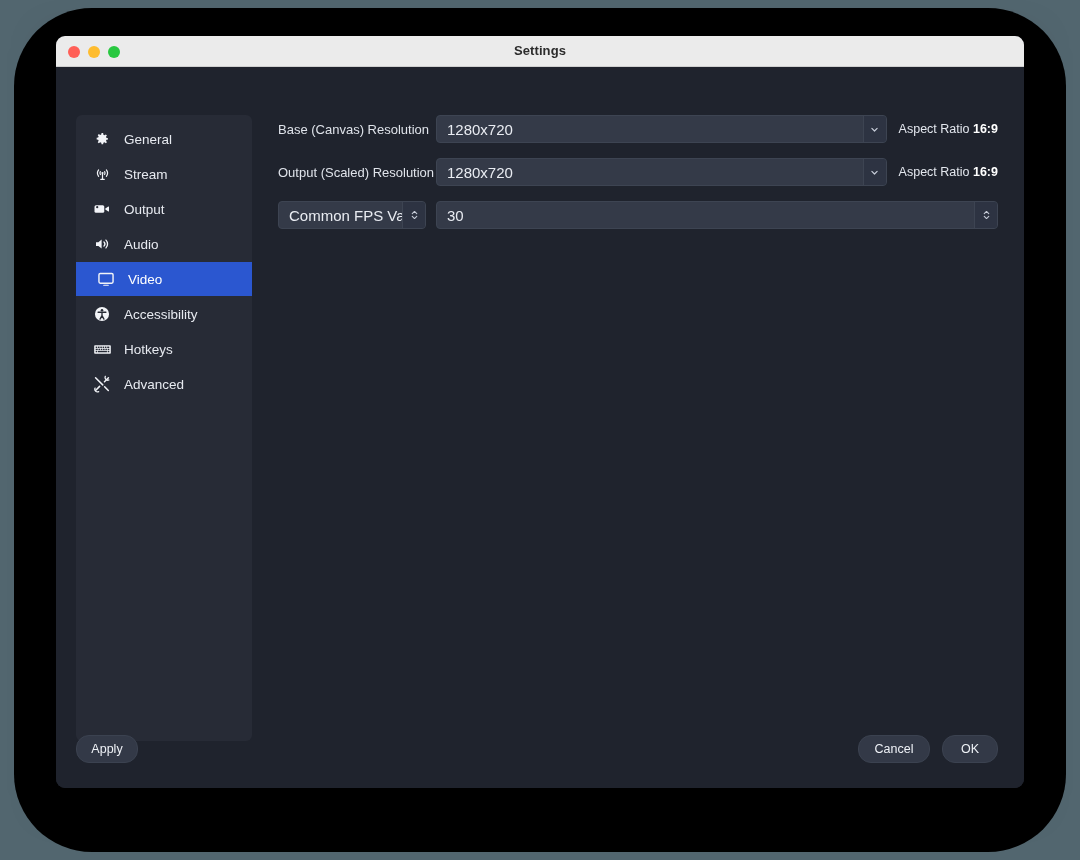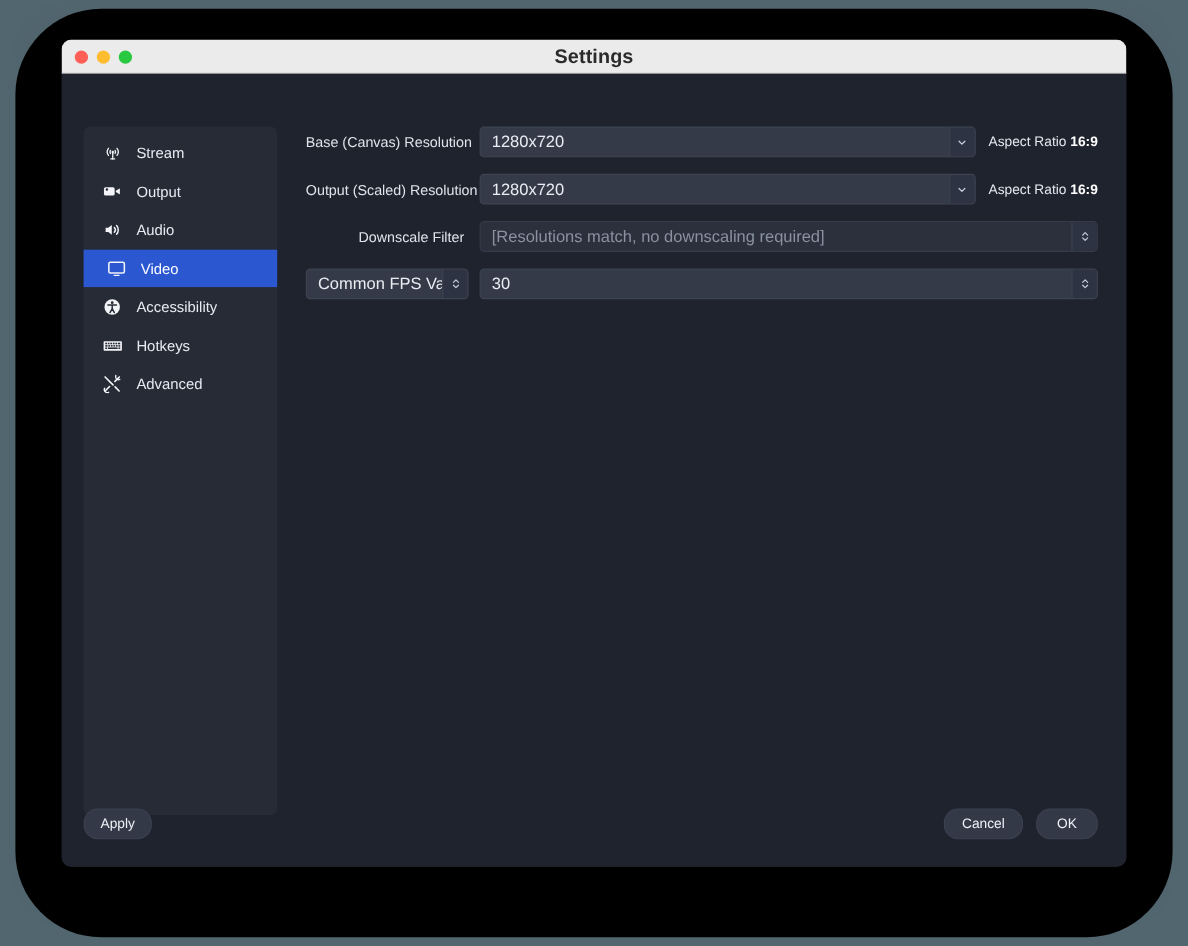--- a/index.html
+++ b/index.html
@@ -53,21 +53,21 @@
   }
   #tl-close  { left: 12px;  background: #ff5f57; }
   #tl-min    { left: 32px;  background: #febc2e; }
   #tl-max    { left: 52px;  background: #28c840; }
 
   #window-title {
     position: absolute;
     left: 0; right: 0; top: 0;
     line-height: 30px;
     text-align: center;
-    font-size: 18px;
+    font-size: 13px;
     font-weight: bold;
     color: #2b2b2b;
     letter-spacing: 0.1px;
   }
 
   #window-body {
     position: relative;
     height: 722px;
     background: #1f232d;
   }
@@ -230,20 +230,29 @@
     <div class="traffic" id="tl-close"></div>
     <div class="traffic" id="tl-min"></div>
     <div class="traffic" id="tl-max"></div>
     <div id="window-title">Settings</div>
   </div>
 
   <div id="window-body">
 
     <div id="sidebar">
 
+      <div class="nav-item">
+        <span class="nav-icon">
+          <svg width="16" height="16" viewBox="0 0 24 24" fill="currentColor">
+            <path d="M12 8.5a3.5 3.5 0 100 7 3.5 3.5 0 000-7zm0 5.2a1.7 1.7 0 110-3.4 1.7 1.7 0 010 3.4z"></path>
+            <path d="M21 13.2v-2.4l-2.3-.4a6.9 6.9 0 00-.7-1.7l1.4-1.9-1.7-1.7-1.9 1.4a6.9 6.9 0 00-1.7-.7L13.7 3h-2.4l-.4 2.3a6.9 6.9 0 00-1.7.7L7.3 4.6 5.6 6.3l1.4 1.9a6.9 6.9 0 00-.7 1.7L4 10.3v2.4l2.3.4c.16.6.4 1.17.7 1.7l-1.4 1.9 1.7 1.7 1.9-1.4c.53.3 1.1.54 1.7.7l.4 2.3h2.4l.4-2.3c.6-.16 1.17-.4 1.7-.7l1.9 1.4 1.7-1.7-1.4-1.9c.3-.53.54-1.1.7-1.7l2.3-.4z"></path>
+          </svg>
+        </span>
+        <span class="nav-label">General</span>
+      </div>
 
       <div class="nav-item">
         <span class="nav-icon">
           <svg width="17" height="17" viewBox="0 0 24 24" fill="none" stroke="currentColor" stroke-width="1.7" stroke-linecap="round">
             <path d="M6.5 5.5a7.5 7.5 0 000 9"></path>
             <path d="M17.5 5.5a7.5 7.5 0 010 9"></path>
             <path d="M9 8a3.8 3.8 0 000 4"></path>
             <path d="M15 8a3.8 3.8 0 010 4"></path>
             <circle cx="12" cy="10" r="1.6" fill="currentColor" stroke="none"></circle>
             <path d="M12 11.6V19"></path>
@@ -365,32 +374,20 @@
                 <path d="M2.5 4.5L6 8l3.5-3.5"></path>
               </svg>
           </div>
         </div>
         <div class="aspect">
           <span>Aspect Ratio</span>
           <b>16:9</b>
         </div>
       </div>
 
-      <div class="row">
-        <div class="row-label">Downscale Filter</div>
-        <div class="combo flat-field grow">
-          <div class="combo-value placeholder">[Resolutions match, no downscaling required]</div>
-          <div class="combo-btn">
-            <svg width="9" height="14" viewBox="0 0 12 18" fill="none" stroke="currentColor" stroke-width="1.5" stroke-linecap="round" stroke-linejoin="round">
-                <path d="M3 7.3L6 4.3l3 3"></path>
-                <path d="M3 10.7L6 13.7l3-3"></path>
-              </svg>
-          </div>
-        </div>
-      </div>
 
       <div class="row">
         <div class="combo combo-left">
           <div class="combo-value">Common FPS Values</div>
           <div class="combo-btn">
             <svg width="9" height="14" viewBox="0 0 12 18" fill="none" stroke="currentColor" stroke-width="1.5" stroke-linecap="round" stroke-linejoin="round">
                 <path d="M3 7.3L6 4.3l3 3"></path>
                 <path d="M3 10.7L6 13.7l3-3"></path>
               </svg>
           </div>

